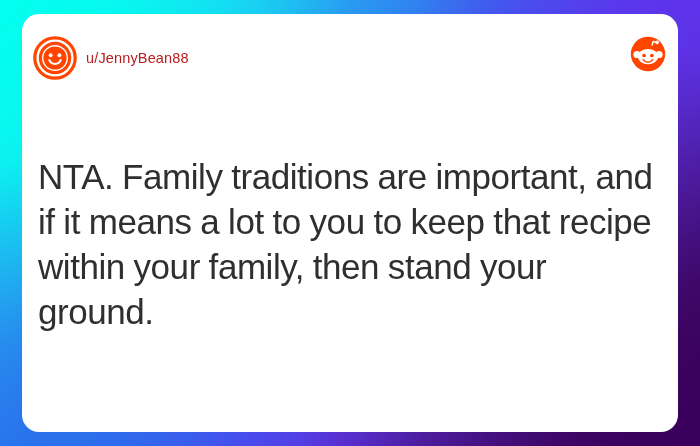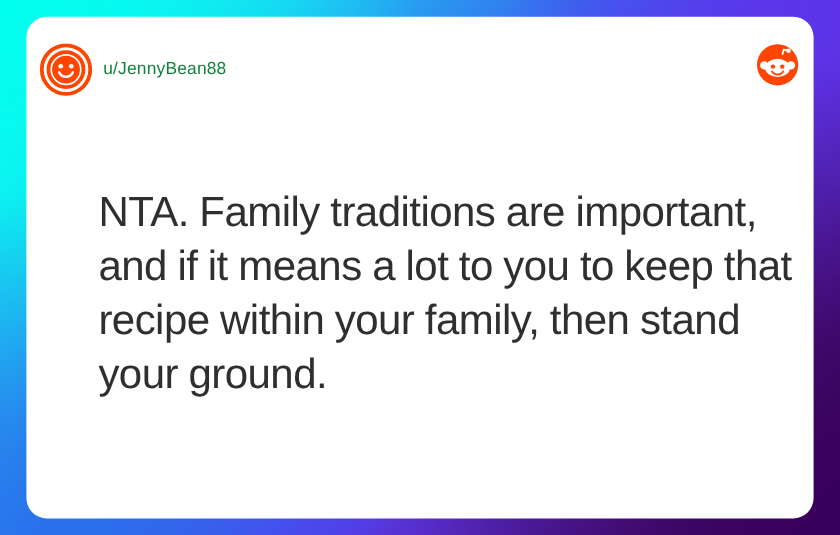--- a/index.html
+++ b/index.html
@@ -89,21 +89,21 @@
     height: 44px;
   }
   .avatar svg { display: block; width: 44px; height: 44px; }
 
   .username {
     position: absolute;
     left: 64px;
     top: 34px;
     font-family: "Liberation Sans", sans-serif;
     font-size: 14.5px;
-    color: #15803d;
+    color: #b91c1c;
     letter-spacing: 0.15px;
     line-height: 20px;
     white-space: nowrap;
   }
 
   .reddit-logo {
     position: absolute;
     right: 12px;
     top: 22px;
     width: 36px;
@@ -117,21 +117,20 @@
     left: 16px;
     top: 140px;
     right: 16px;
     font-family: "Liberation Sans", sans-serif;
     font-size: 35px;
     line-height: 45px;
     color: #2f2f2f;
     letter-spacing: -0.45px;
     word-spacing: -0.5px;
     font-weight: 400;
-    margin-left: 44px;
   }
 </style>
 </head>
 <body>
 
 <div id="stage">
 
   <div class="backdrop">
     <div class="backdrop-tintA"></div>
     <div class="backdrop-tintD"></div>

